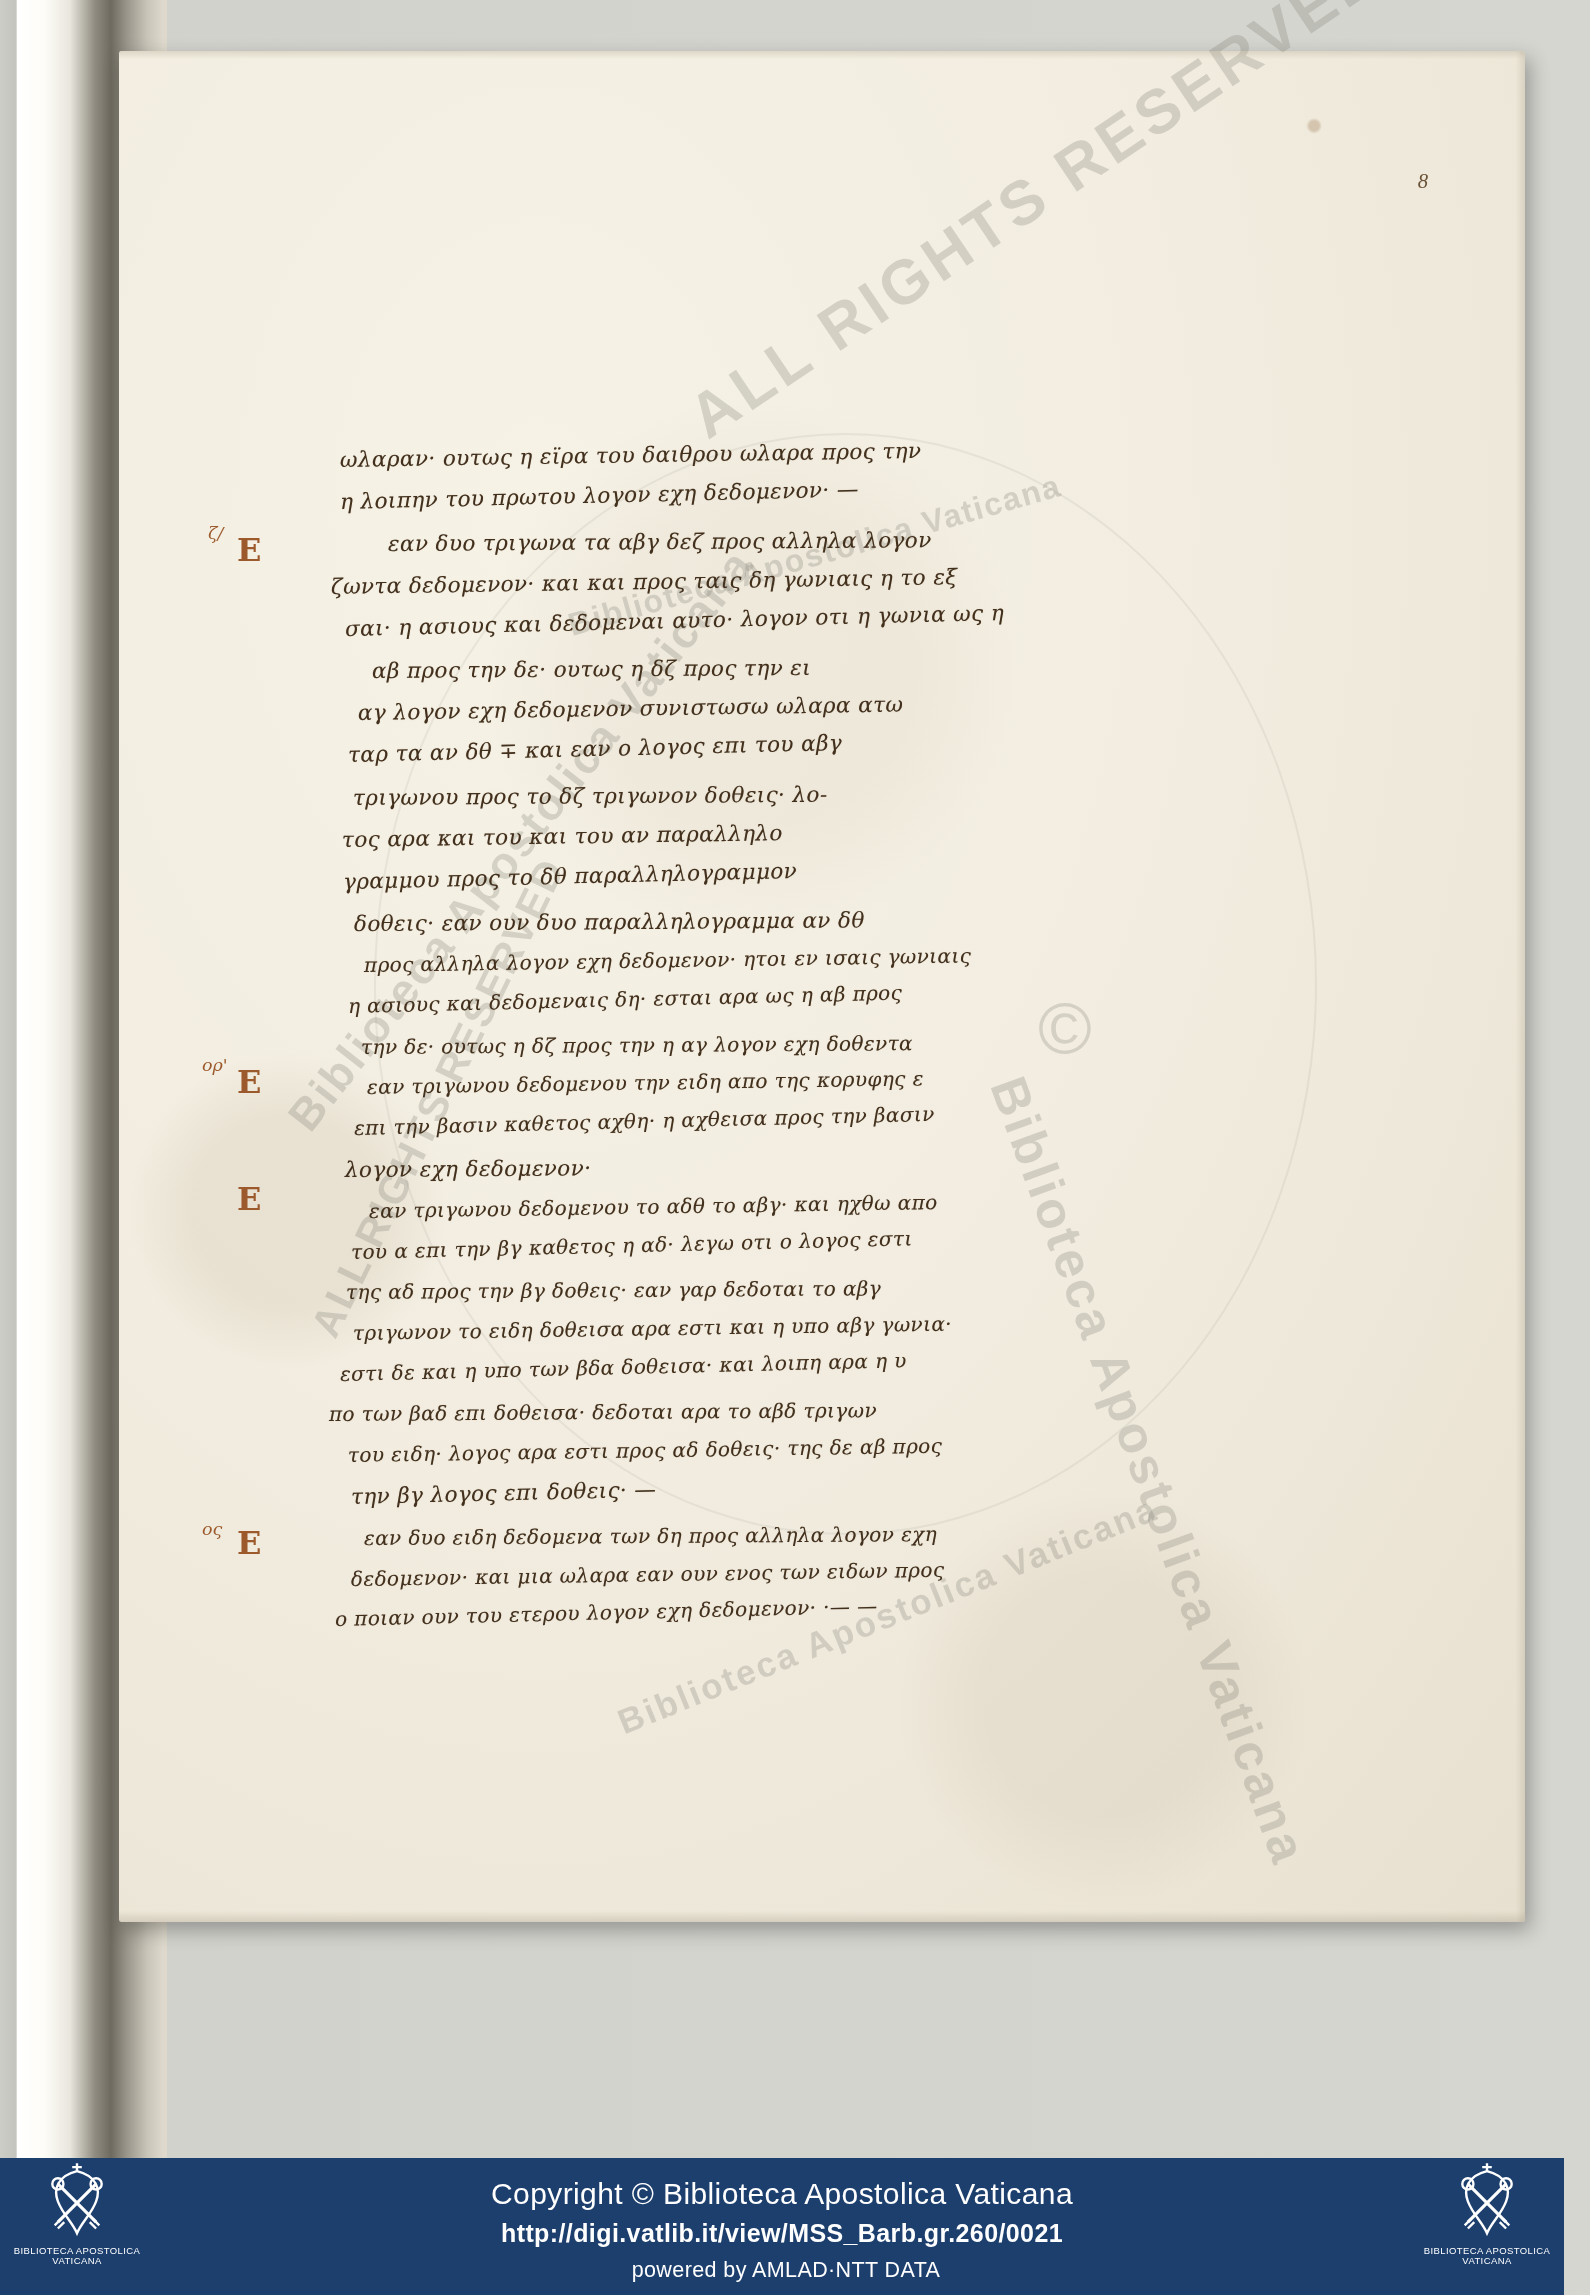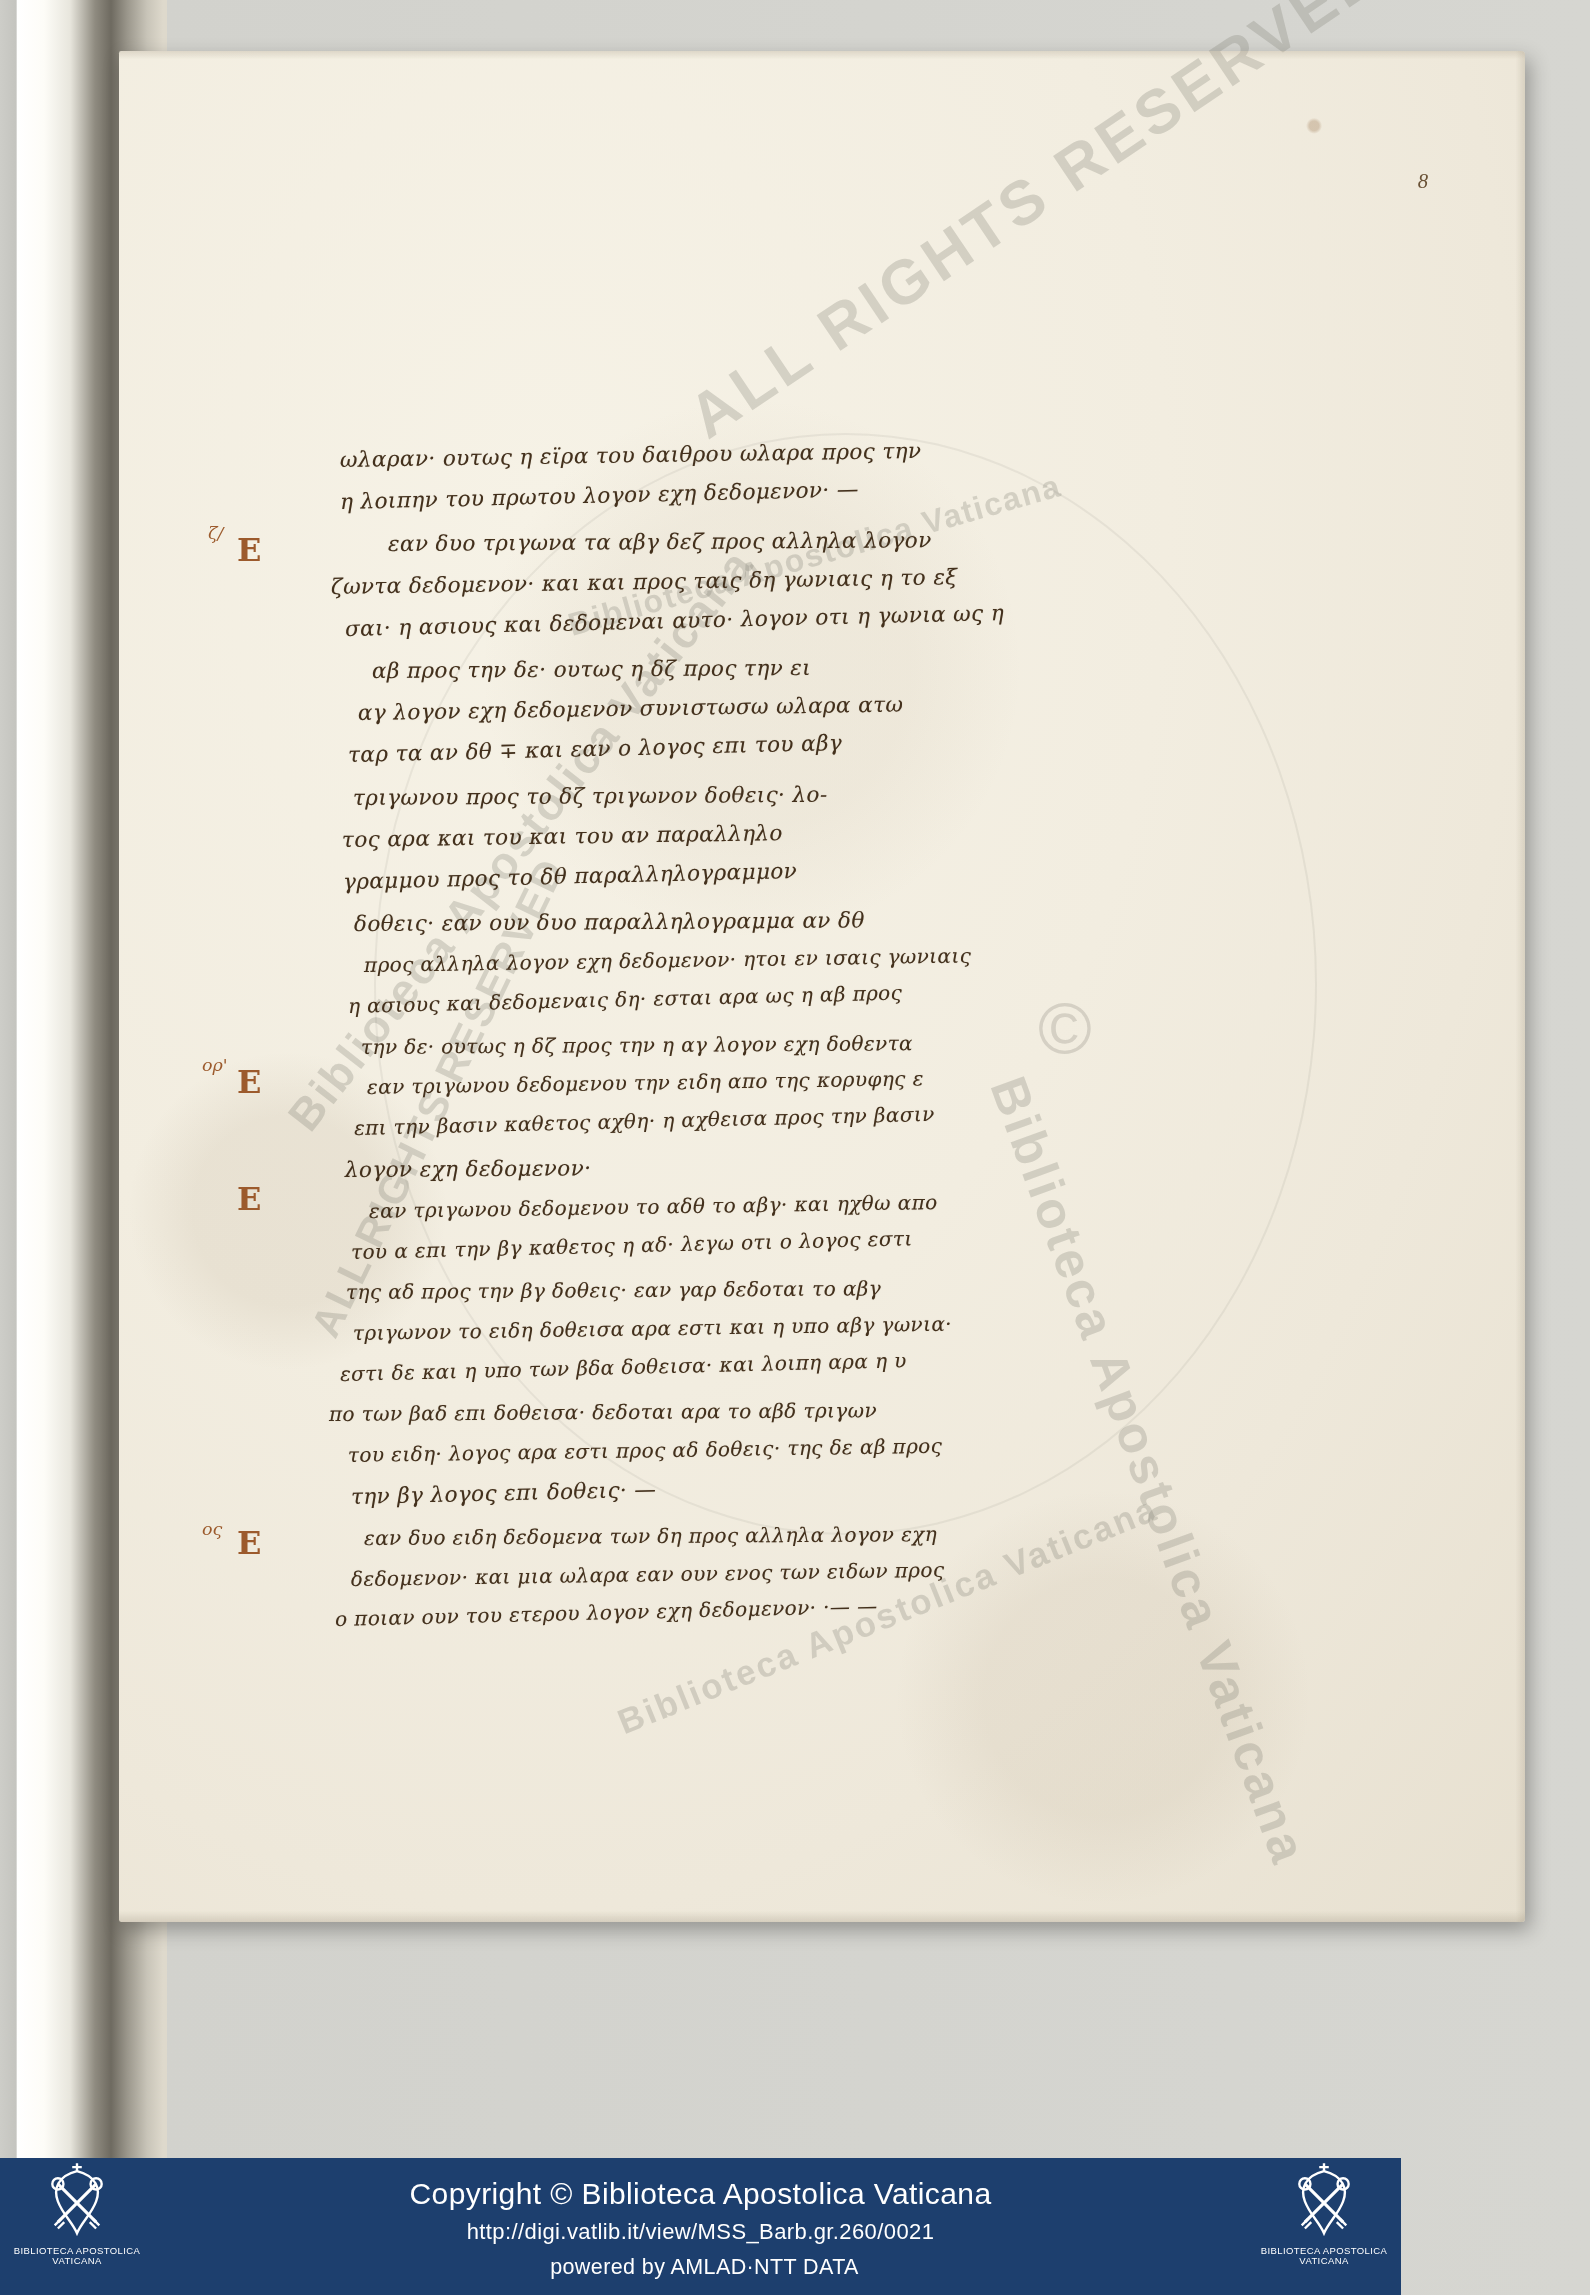--- a/index.html
+++ b/index.html
@@ -191,36 +191,37 @@
     font-size: 17.5px;
     font-style: italic;
     white-space: nowrap;
   }
 
   
   .footer {
     position: absolute;
     left: 0;
     bottom: 0;
-    width: 1401px;
+    width: 1564px;
     height: 137px;
     background: #1d3f6e;
     color: #ffffff;
     font-family: "Liberation Sans", sans-serif;
     text-align: center;
   }
   .footer-line1 {
     padding-top: 19px;
     font-size: 30px;
     letter-spacing: 0.4px;
   }
   .footer-line2 {
     padding-top: 8px;
-    font-size: 22px;
-    letter-spacing: 0.4px;
+    font-size: 25px;
+    letter-spacing: 0.4px;
+    font-weight: bold;
   }
   .footer-line3 {
     padding-top: 9.5px;
     font-size: 21.5px;
     letter-spacing: 0.4px;
     padding-left: 8px;
   }
   .crest {
     position: absolute;
     bottom: 4.8px;

